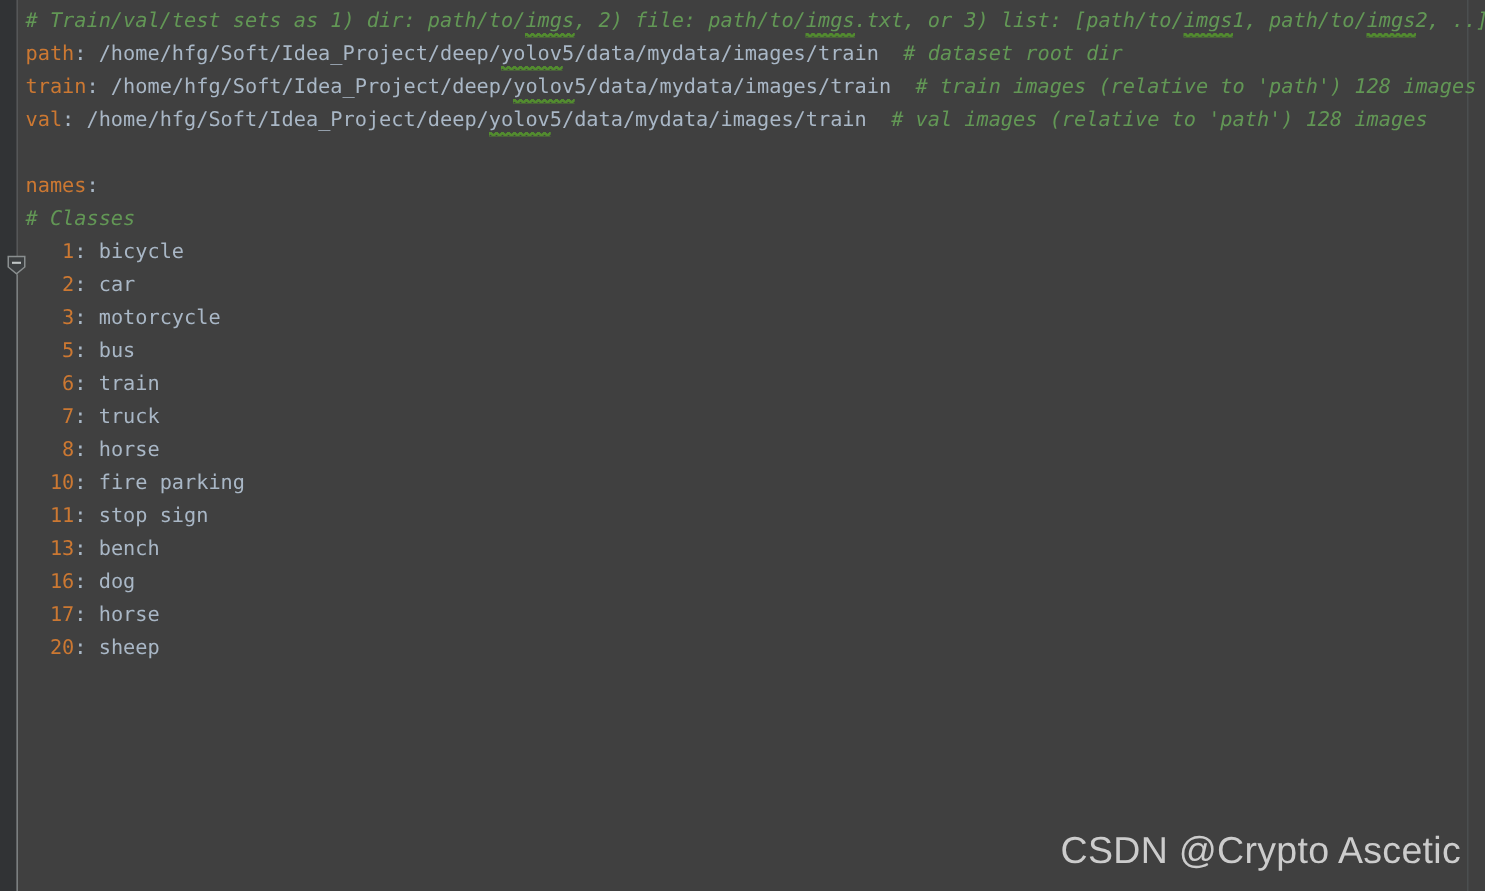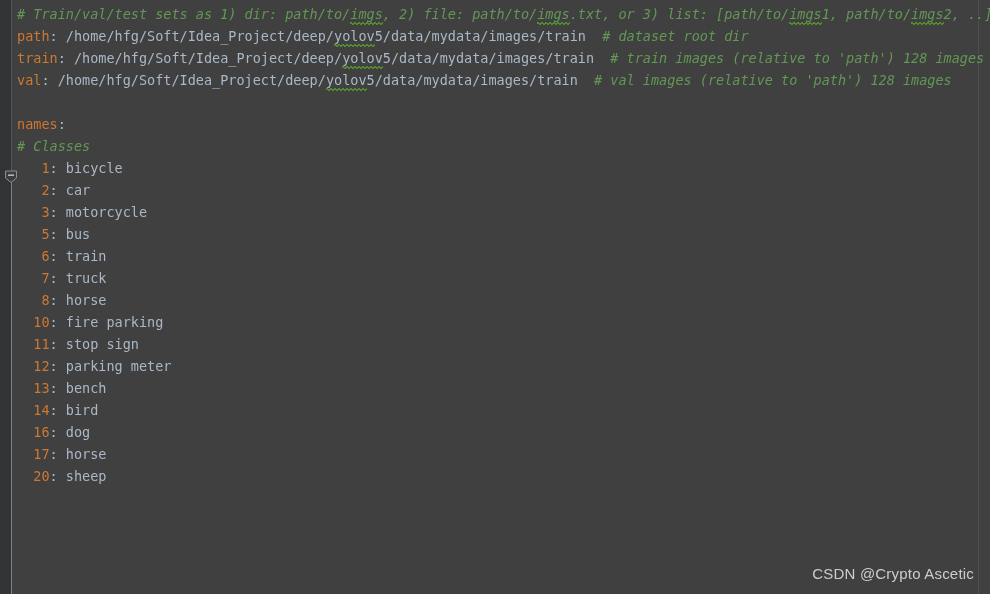--- a/index.html
+++ b/index.html
@@ -109,21 +109,21 @@
     z-index: 4;
   }
 
   
   .watermark {
     position: absolute;
     right: 16px;
     bottom: 12px;
     color: #d8d8d8;
     font-family: "Liberation Sans", sans-serif;
-    font-size: 15px;
+    font-size: 25px;
     opacity: 0.92;
     letter-spacing: 0.2px;
     z-index: 10;
   }
 </style>
 </head>
 <body>
 
 <div id="editor">
 
@@ -159,23 +159,21 @@
     <div id="class-lines">
         <div class="line"><span>   </span><span class="tok-num">1</span><span class="tok-punct">: </span><span class="tok-val">bicycle</span></div>
         <div class="line"><span>   </span><span class="tok-num">2</span><span class="tok-punct">: </span><span class="tok-val">car</span></div>
         <div class="line"><span>   </span><span class="tok-num">3</span><span class="tok-punct">: </span><span class="tok-val">motorcycle</span></div>
         <div class="line"><span>   </span><span class="tok-num">5</span><span class="tok-punct">: </span><span class="tok-val">bus</span></div>
         <div class="line"><span>   </span><span class="tok-num">6</span><span class="tok-punct">: </span><span class="tok-val">train</span></div>
         <div class="line"><span>   </span><span class="tok-num">7</span><span class="tok-punct">: </span><span class="tok-val">truck</span></div>
         <div class="line"><span>   </span><span class="tok-num">8</span><span class="tok-punct">: </span><span class="tok-val">horse</span></div>
         <div class="line"><span>  </span><span class="tok-num">10</span><span class="tok-punct">: </span><span class="tok-val">fire parking</span></div>
         <div class="line"><span>  </span><span class="tok-num">11</span><span class="tok-punct">: </span><span class="tok-val">stop sign</span></div>
-        <div class="line"><span>  </span><span class="tok-num">12</span><span class="tok-punct">: </span><span class="tok-val">parking meter</span></div>
         <div class="line"><span>  </span><span class="tok-num">13</span><span class="tok-punct">: </span><span class="tok-val">bench</span></div>
-        <div class="line"><span>  </span><span class="tok-num">14</span><span class="tok-punct">: </span><span class="tok-val">bird</span></div>
         <div class="line"><span>  </span><span class="tok-num">16</span><span class="tok-punct">: </span><span class="tok-val">dog</span></div>
         <div class="line"><span>  </span><span class="tok-num">17</span><span class="tok-punct">: </span><span class="tok-val">horse</span></div>
         <div class="line"><span>  </span><span class="tok-num">20</span><span class="tok-punct">: </span><span class="tok-val">sheep</span></div>
       </div>
 
   </div>
 
   <div class="watermark">CSDN @Crypto Ascetic</div>
 </div>
 

